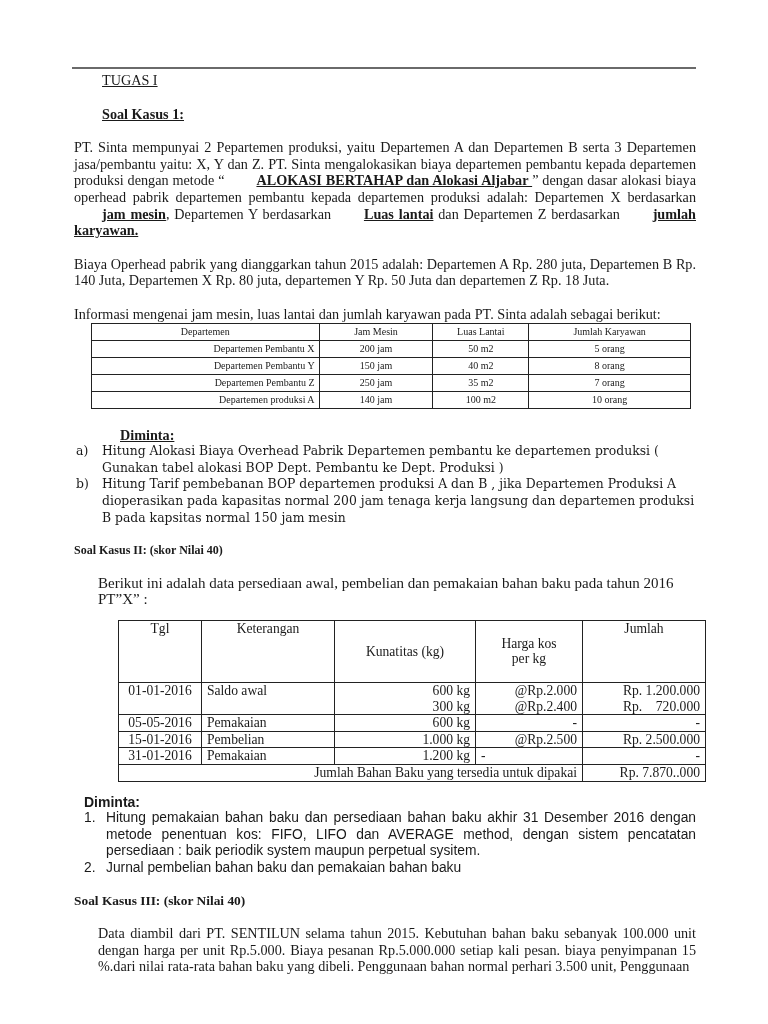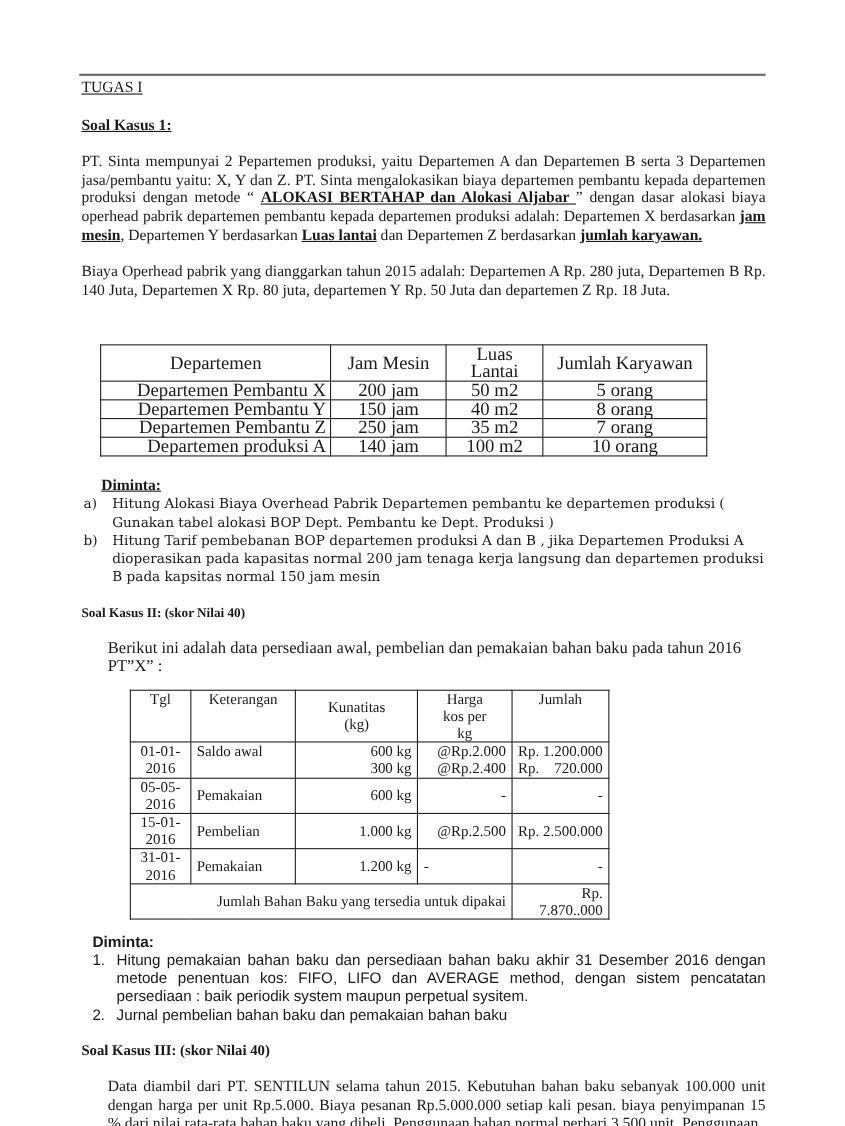--- a/index.html
+++ b/index.html
@@ -1,34 +1,34 @@
 <!DOCTYPE html>
 <html><head>
 <meta charset="utf-8">
 <style>
   html, body { margin: 0; padding: 0; background: #ffffff; }
   body { width: 768px; height: 1024px; position: relative; overflow: hidden;
          font-family: "Liberation Serif", serif; color: #1a1a1a; }
   .rule { position: absolute; left: 72px; top: 67px; width: 624px; height: 2px; background: #6a6a6a; }
   .page { position: absolute; left: 74px; top: 72px; width: 622px; font-size: 14.2px; line-height: 16.6px; }
-  .u { text-decoration: underline; }
+  .u { text-decoration: underline; margin-left: 28px; }
   .b { font-weight: bold; }
   .just { text-align: justify; }
   .p { margin: 0; }
   h1, h2 { margin: 0; font-size: 14.2px; font-weight: normal; }
   table { border-collapse: collapse; }
-  .t1 { margin-left: 17px; width: 552px; font-size: 17px; margin-top: 24px; }
+  .t1 { margin-left: 17px; width: 600px; font-size: 10px; }
   .t1 td, .t1 th { border: 1px solid #222; padding: 0 4px; line-height: 16px; font-weight: normal; text-align: center; }
   .t1 td.left { text-align: right; padding-left: 10px; }
   .diminta1 { margin-left: 18px; margin-top: 18px; }
   .alt { font-family: "DejaVu Serif", serif; font-size: 12.4px; line-height: 16.6px; }
   .list { margin: 0; padding: 0; list-style: none; }
   .list li { position: relative; padding-left: 36px; }
   .list .mk { position: absolute; left: 0; top: 0; }
-  .t2 { margin-left: 44px; width: 436px; font-size: 13.6px; }
+  .t2 { margin-left: 44px; width: 588px; font-size: 13.6px; }
   .t2 td, .t2 th { border: 1px solid #222; padding: 0 5px; line-height: 15.6px; font-weight: normal; }
   .c { text-align: center; }
   .r { text-align: right; margin-top: 40px; }
   .sans { font-family: "Liberation Sans", sans-serif; }
   .arial-list { font-family: "Liberation Sans", sans-serif; font-size: 13.8px; line-height: 16.6px; }
   .arial-list li { padding-left: 36px; }
   .arial-list .mk { left: 20px; }
   .indent { padding-left: 24px; }
 </style>
 </head>
@@ -43,20 +43,21 @@
   <div style="height:17px"></div>
   <h2 class="b u">Soal Kasus 1:</h2>
 
   <div style="height:17px"></div>
   <p class="p just"><span>PT. Sinta mempunyai 2 Pepartemen produksi, yaitu Departemen A dan Departemen B serta 3 Departemen  jasa/pembantu yaitu: X, Y dan Z. PT. Sinta mengalokasikan biaya departemen pembantu kepada departemen produksi dengan metode “ </span><span class="b u">ALOKASI BERTAHAP dan Alokasi Aljabar </span><span>” dengan dasar alokasi biaya operhead pabrik departemen pembantu kepada departemen produksi adalah: Departemen X berdasarkan </span><span class="b u">jam mesin</span><span>, Departemen Y berdasarkan  </span><span class="b u">Luas lantai</span><span> dan Departemen Z berdasarkan </span><span class="b u">jumlah karyawan.</span></p>
 
   <div style="height:17px"></div>
   <p class="p just">Biaya Operhead pabrik yang dianggarkan  tahun 2015 adalah:  Departemen A Rp. 280 juta, Departemen B Rp. 140 Juta, Departemen X Rp. 80 juta, departemen Y Rp. 50 Juta dan departemen Z Rp. 18 Juta.</p>
 
   <div style="height:17px"></div>
+  <p class="p just">Informasi mengenai jam mesin, luas lantai dan jumlah karyawan pada PT. Sinta adalah sebagai berikut:</p>
 
   <table class="t1">
     <thead>
       <tr>
         <th style="width:38%">Departemen</th>
         <th style="width:19%">Jam Mesin</th>
         <th style="width:16%">Luas Lantai</th>
         <th>Jumlah Karyawan</th>
       </tr>
     </thead>
@@ -102,21 +103,21 @@
   <div style="height:16px"></div>
   <p class="p indent" style="font-size:15px">Berikut ini adalah data persediaan awal, pembelian dan pemakaian bahan baku pada tahun  2016  PT”X” :</p>
 
   <div style="height:12px"></div>
   <table class="t2">
     <thead>
       <tr>
         <th class="c" style="width:72px;vertical-align:top">Tgl</th>
         <th class="c" style="width:122px;vertical-align:top">Keterangan</th>
         <th class="c" style="width:100px;padding:2px 20px">Kunatitas (kg)</th>
-        <th class="c" style="width:70px;padding:0 18px">Harga kos per kg</th>
+        <th class="c" style="width:70px;padding:15px 18px">Harga kos per kg</th>
         <th class="c" style="vertical-align:top">Jumlah</th>
       </tr>
     </thead>
     <tbody>
       <tr style="vertical-align:top">
         <td class="c">01-01-2016</td>
         <td>Saldo awal</td>
         <td class="r">
             <div>600 kg</div>
             <div>300 kg</div>

